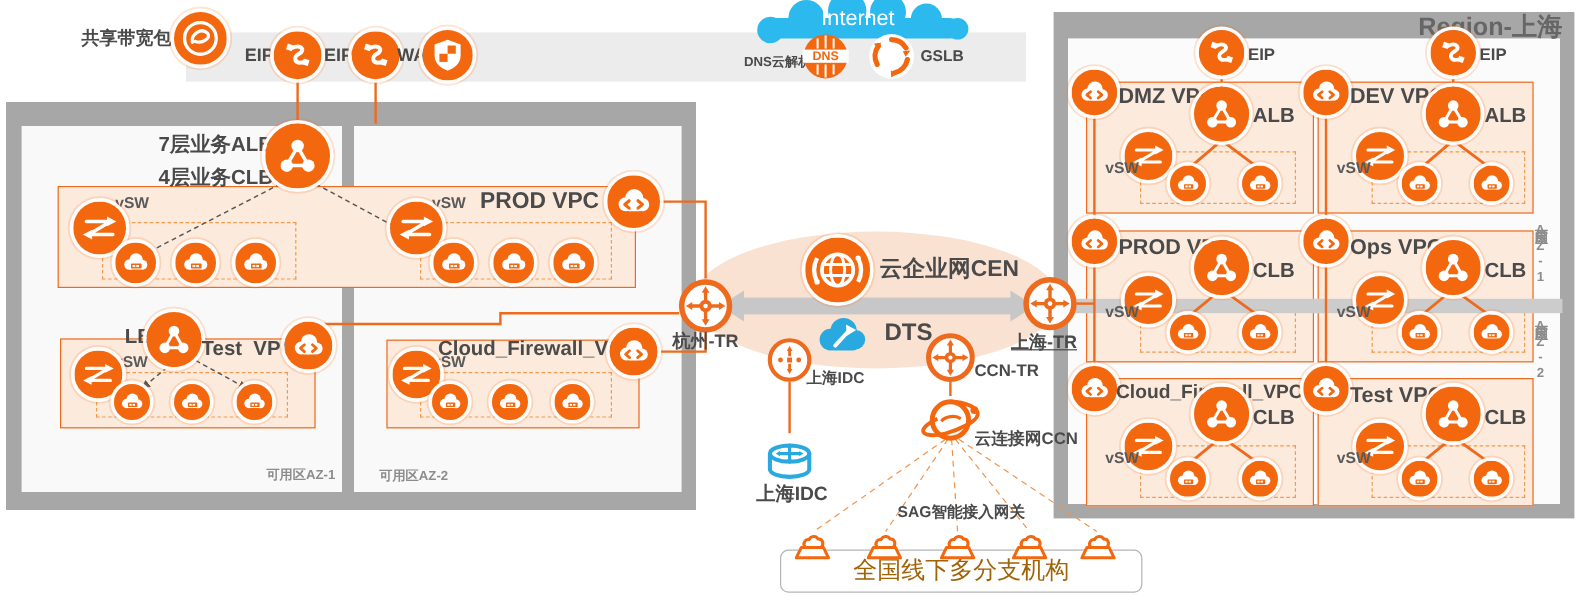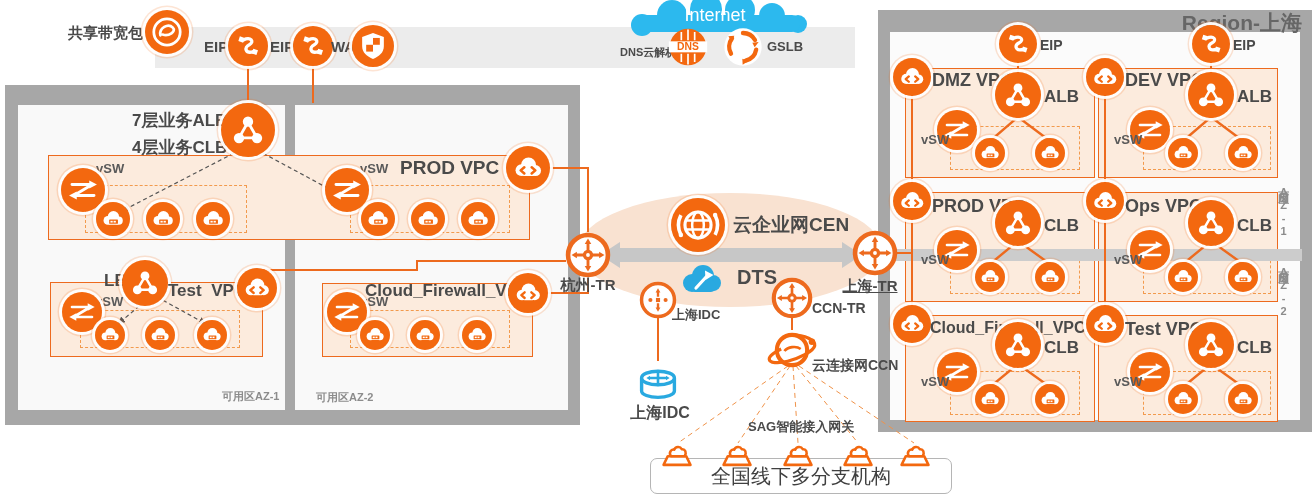--- a/index.html
+++ b/index.html
@@ -225,21 +225,21 @@
   <div class="vpcbox" style="left:905px;top:192px;width:190px;height:110px;"></div>
   <div class="dash" style="left:950px;top:250px;width:130px;height:44px;"></div>
   <div class="vpcbox" style="left:1098px;top:192px;width:180px;height:110px;"></div>
   <div class="dash" style="left:1143px;top:250px;width:128px;height:44px;"></div>
   <div class="vpcbox" style="left:905px;top:315px;width:190px;height:107px;"></div>
   <div class="dash" style="left:950px;top:371px;width:130px;height:44px;"></div>
   <div class="vpcbox" style="left:1098px;top:315px;width:180px;height:107px;"></div>
   <div class="dash" style="left:1143px;top:371px;width:128px;height:44px;"></div>
 
   <div class="branches" style="left:650px;top:458px;width:300px;height:34px;">
-     <span class="lbl" style="position:static;font-weight:normal;font-size:20px;color:#404040;">全国线下多分支机构</span>
+     <span class="lbl" style="position:static;font-weight:normal;font-size:20px;color:#a16207;">全国线下多分支机构</span>
   </div>
 
   <svg class="overlay" width="1314" height="500" viewBox="0 0 1314 500">
     <defs>
       <marker id="ah" markerWidth="9" markerHeight="9" refX="6" refY="3" orient="auto">
         <path d="M0,0 L6.5,3 L0,6 Z" fill="#555"></path>
       </marker>
     </defs>
 
     <ellipse cx="730" cy="250" rx="152" ry="57" fill="#f9e2d1"></ellipse>

